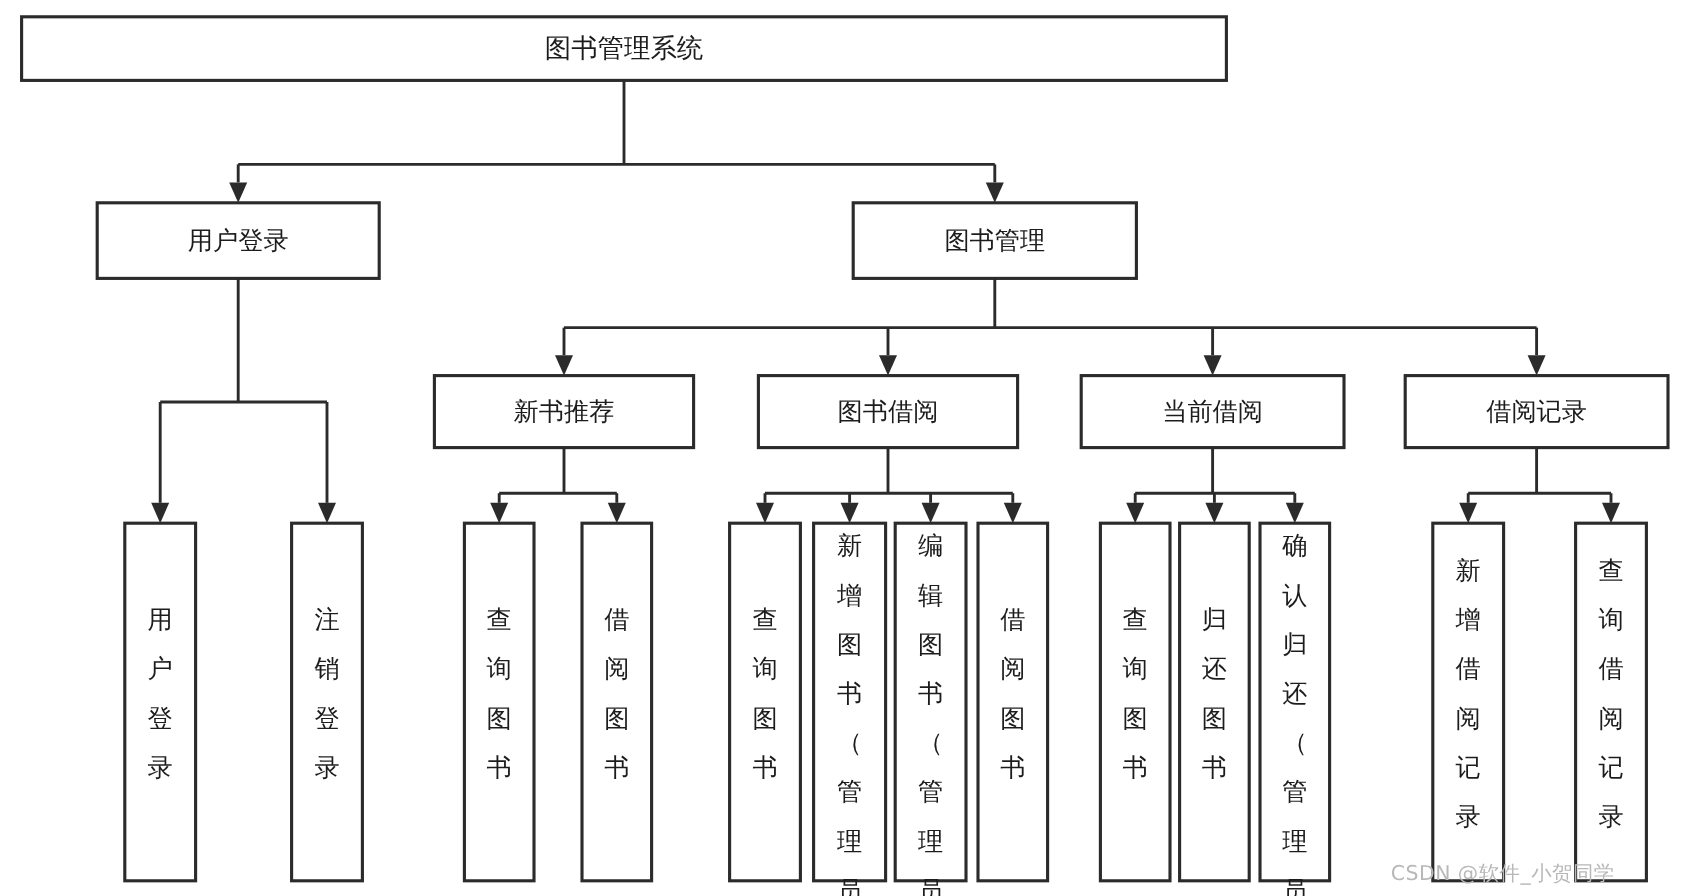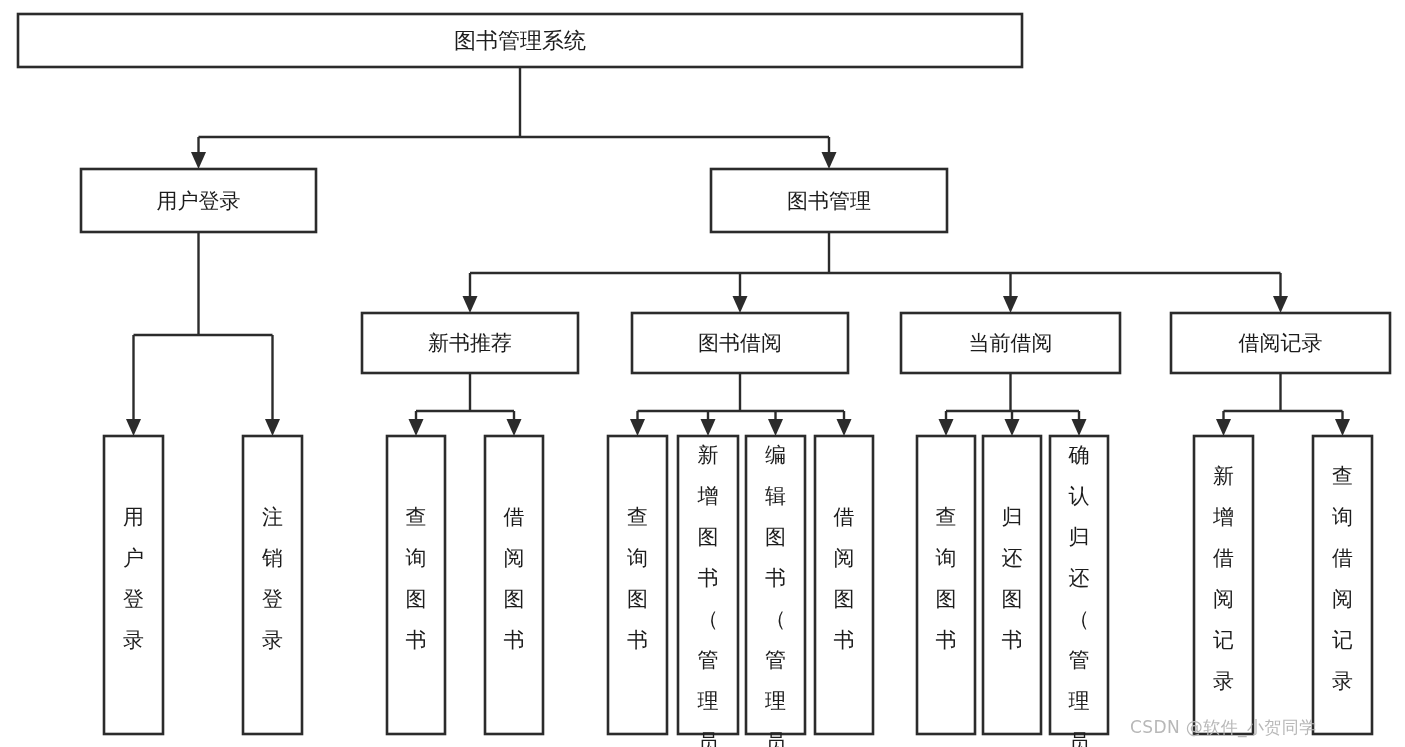--- a/index.html
+++ b/index.html
@@ -58,21 +58,21 @@
     font-size: 22px;
   }
   .leaf-label {
     font-family: "DejaVu Sans", "Liberation Sans", sans-serif;
     fill: #1c1c1c;
     font-size: 21px;
     text-anchor: middle;
   }
   .watermark {
     position: absolute;
-    left: 1130px;
+    left: 1159px;
     top: 716px;
     font-family: "DejaVu Sans", "Liberation Sans", sans-serif;
     font-size: 17px;
     color: #b8b8b8;
     white-space: nowrap;
     letter-spacing: 0.4px;
     user-select: none;
   }
 </style>
 </head>

